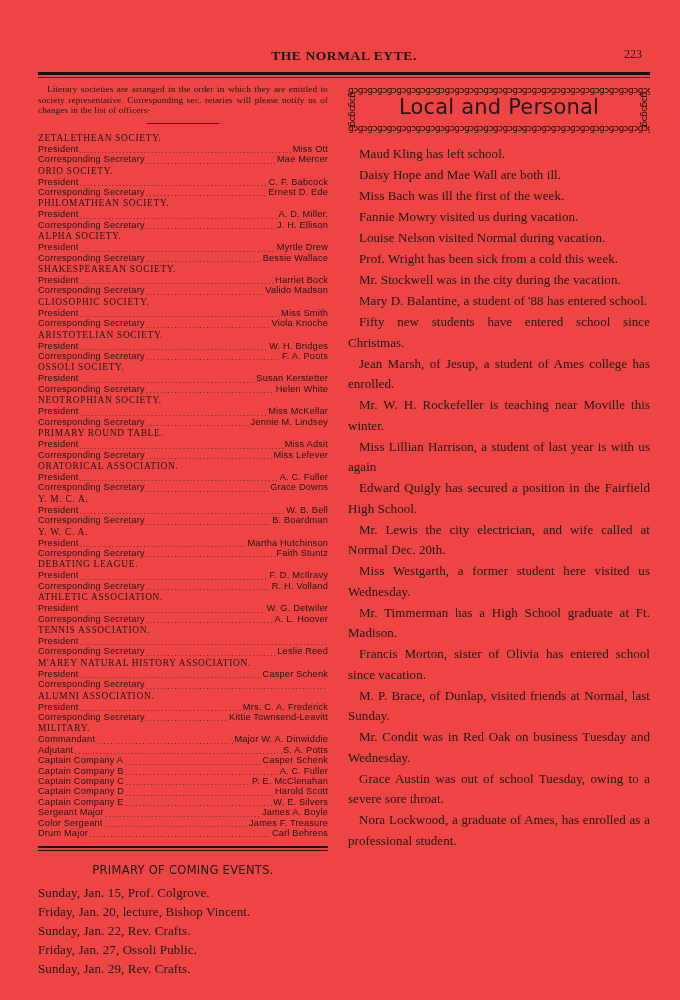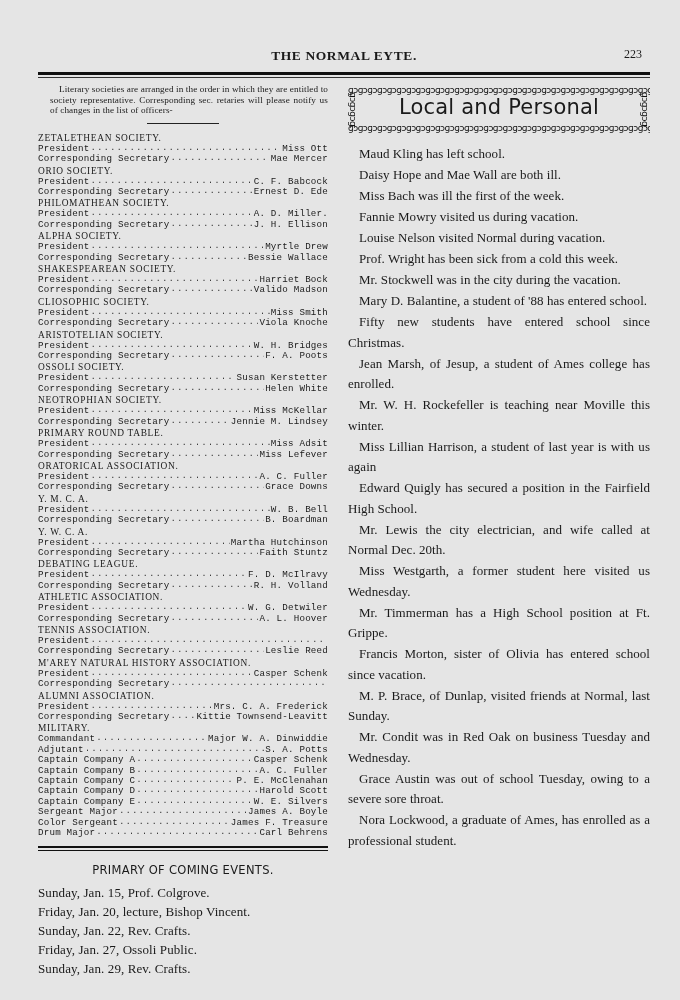--- a/index.html
+++ b/index.html
@@ -12,21 +12,21 @@
     height: 1000px;
     position: relative;
     font-family: "Liberation Serif", serif;
     color: #1a1a1a;
     overflow: hidden;
   }
   .page {
     position: absolute;
     left: 0; top: 0;
     width: 680px; height: 1000px;
-    background: #e5e5e5;
+    background: #ef4444;
   }
 
   
   .masthead {
     position: absolute;
     left: 38px; top: 48px;
     width: 612px;
     height: 22px;
   }
   .masthead-title {
@@ -81,42 +81,42 @@
     font-size: 16.5px;
     letter-spacing: 0.8px;
     margin: 4px 0 9px 0;
   }
   .dir-intro {
     font-family: "Liberation Serif", serif;
     font-size: 9.2px;
     line-height: 10.6px;
     text-align: justify;
     letter-spacing: 0.1px;
-    margin: 0 0 2px 12px;
+    margin: 0 0 2px 0;
   }
   .dir-intro .indent { padding-left: 9px; }
   .short-rule {
     width: 72px;
     height: 1px;
     background: #222;
     margin: 7px auto 8px auto;
   }
 
   .society { margin: 0; }
   .society-name {
     font-family: "Liberation Serif", serif;
     font-size: 9.4px;
     letter-spacing: 0.7px;
     line-height: 12px;
     white-space: nowrap;
   }
   .officer-row {
     display: flex;
-    align-items: flex-start;
-    font-family: Liberation Mono, monospace;
+    align-items: flex-end;
+    font-family: Liberation Sans, sans-serif;
     font-size: 9.2px;
     line-height: 10.4px;
     white-space: nowrap;
     overflow: hidden;
   }
   .officer-role { flex: 0 0 auto; letter-spacing: 0.2px; }
   .leader {
     flex: 1 1 auto;
     overflow: hidden;
     height: 8px;
@@ -555,21 +555,21 @@
         <div class="news-item">Prof. Wright has been sick from a cold this week.</div>
         <div class="news-item">Mr. Stockwell was in the city during the vacation.</div>
         <div class="news-item">Mary D. Balantine, a student of '88 has entered school.</div>
         <div class="news-item">Fifty new students have entered school since Christmas.</div>
         <div class="news-item">Jean Marsh, of Jesup, a student of Ames college has enrolled.</div>
         <div class="news-item">Mr. W. H. Rockefeller is teaching near Moville this winter.</div>
         <div class="news-item">Miss Lillian Harrison, a student of last year is with us again</div>
         <div class="news-item">Edward Quigly has secured a position in the Fairfield High School.</div>
         <div class="news-item">Mr. Lewis the city electrician, and wife called at Normal Dec. 20th.</div>
         <div class="news-item">Miss Westgarth, a former student here visited us Wednesday.</div>
-        <div class="news-item">Mr. Timmerman has a High School position at Ft. Grippe.</div>
+        <div class="news-item">Mr. Timmerman has a High School graduate at Ft. Madison.</div>
         <div class="news-item">Francis Morton, sister of Olivia has entered school since vacation.</div>
         <div class="news-item">M. P. Brace, of Dunlap, visited friends at Normal, last Sunday.</div>
         <div class="news-item">Mr. Condit was in Red Oak on business Tuesday and Wednesday.</div>
         <div class="news-item">Grace Austin was out of school Tuesday, owing to a severe sore throat.</div>
         <div class="news-item">Nora Lockwood, a graduate of Ames, has enrolled as a professional student.</div>
       </div>
   </div>
 </div>
 
 </body></html>

